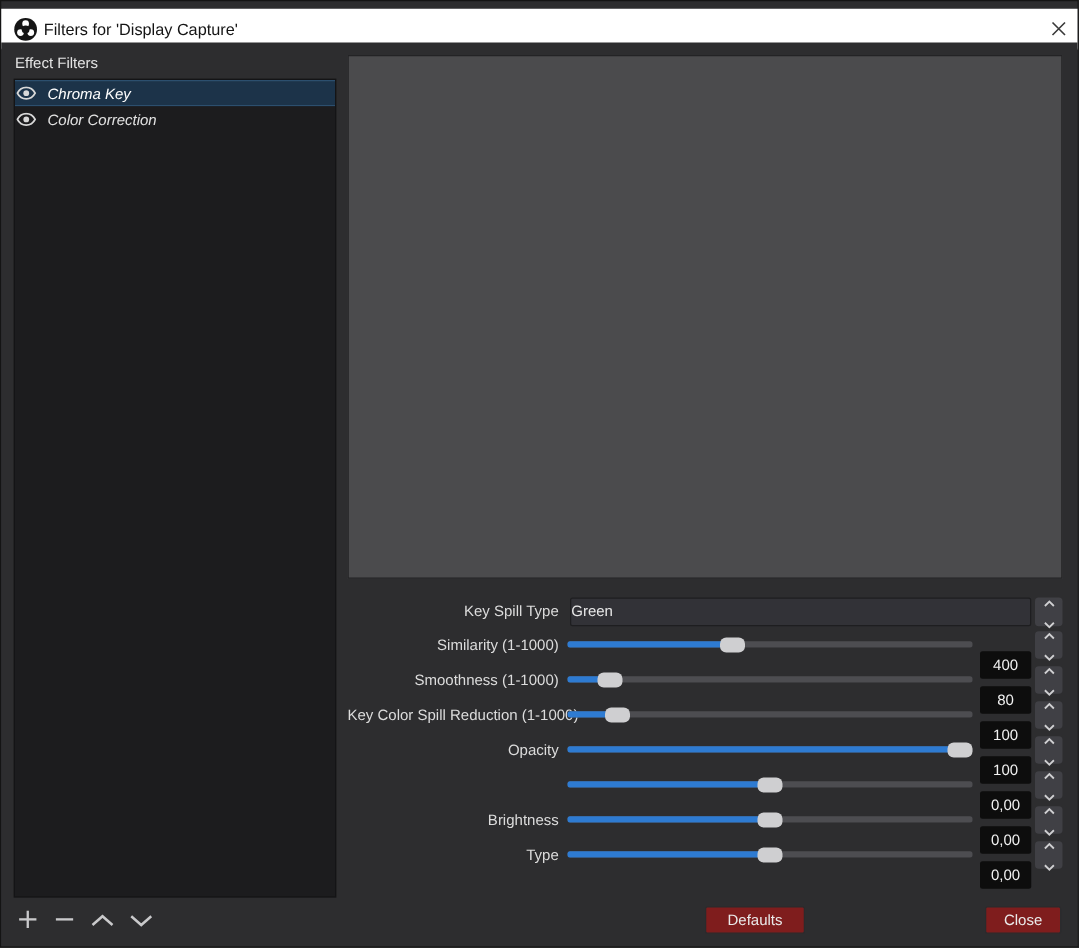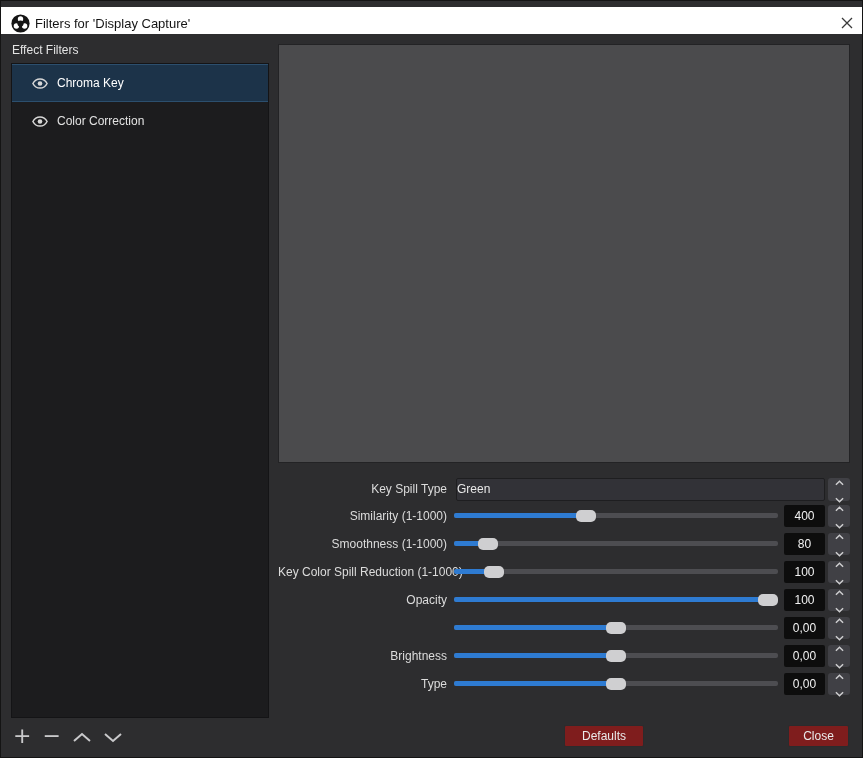--- a/index.html
+++ b/index.html
@@ -12,21 +12,21 @@
   .titlebar { position:absolute; left:0; top:6px; width:100%; height:33px; background:#ffffff; border-bottom:1px solid #1b1b1b; }
   .titlebar .logo { position:absolute; left:10px; top:7px; width:19px; height:19px; }
   .titlebar .title { position:absolute; left:34px; top:0; height:33px; line-height:33px; font-size:13px; color:#141414; }
   .close-btn { position:absolute; right:6px; top:9px; width:18px; height:16px; display:flex; align-items:center; justify-content:center; background:transparent; border:none; }
 
   .body { position:absolute; left:0; top:33px; right:0; bottom:0; background:#2d2d2f; }
 
   
   .heading { position:absolute; left:11px; top:9px; font-size:12px; color:#e4e4e4; }
   .filter-list { position:absolute; left:10px; top:29px; width:258px; height:655px; background:#1c1c1e; border:1px solid #141416; }
-  .filter-row { height:38px; display:flex; align-items:center; padding-left:20px; gap:9px; font-size:12px; color:#e2e2e2; }
+  .filter-row { height:21px; display:flex; align-items:center; padding-left:1px; gap:9px; font-size:12px; color:#e2e2e2;font-style:italic; }
   .filter-row.selected { background:#1c3349; color:#ffffff; box-shadow: inset 0 1px 0 #2c4f6e, inset 0 -1px 0 #2c4f6e; }
   .eye { display:flex; align-items:center; }
 
   .list-toolbar { position:absolute; left:12px; top:689px; height:26px; display:flex; align-items:center; gap:11px; }
   .tool-btn { min-width:18px; height:24px; display:flex; align-items:center; justify-content:center; background:transparent; border:none; color:#c9c9cb; font-size:22px; font-family:"DejaVu Sans", sans-serif; line-height:1; }
 
   
   .preview { position:absolute; left:277px; top:10px; width:572px; height:419px; background:#4b4b4d; border:1px solid #232325; }
 
   
@@ -34,21 +34,21 @@
   .row-label { position:absolute; left:0; top:0; width:169px; height:100%; text-align:right; font-size:12px; color:#dcdcdc; line-height:22px; white-space:nowrap; }
   .combo-row { height:23px; }
   .combo-row .row-label { line-height:23px; }
   .combo-field { position:absolute; left:178px; top:0; width:369px; height:23px; background:#323237; border:1px solid #1e1e20; border-radius:2px; font-size:12px; color:#e8e8e8; line-height:21px; padding-left:0; }
   .arrow-box { position:absolute; left:550px; top:0; width:22px; height:22px; background:#404045; border-radius:3px; display:flex; flex-direction:column; align-items:center; justify-content:center; gap:2px; border:none; }
   .combo-row .arrow-box { height:23px; }
   .slider { position:absolute; left:176px; top:0; width:324px; height:22px; }
   .track { position:absolute; left:0; top:8px; width:324px; height:5px; background:#4d4d51; border-radius:2px; }
   .fill  { position:absolute; left:0; top:8px; height:5px; background:#2e7bd2; border-radius:2px; }
   .handle{ position:absolute; top:5px; width:20px; height:12px; background:#cfcfd1; border-radius:5px; }
-  .num-input { position:absolute; left:506px; top:0; width:41px; height:22px; background:#0d0d0d; border:none; border-radius:2px; color:#f2f2f2; font-size:12px; text-align:center; font-family:"Liberation Sans", sans-serif; }
+  .num-input { position:absolute; left:506px; top:16px; width:41px; height:22px; background:#0d0d0d; border:none; border-radius:2px; color:#f2f2f2; font-size:12px; text-align:center; font-family:"Liberation Sans", sans-serif; }
 
   
   .dlg-btn { position:absolute; top:691px; height:22px; background:#7f1d1d; border:1px solid #2b2b2d; border-radius:2px; color:#eaeaea; font-size:12px; font-family:"Liberation Sans", sans-serif; }
   .defaults-btn { left:563px; width:80px; }
   .close-dialog-btn { left:787px; width:61px; }
 </style>
 </head>
 <body>
 
 <div class="window">

